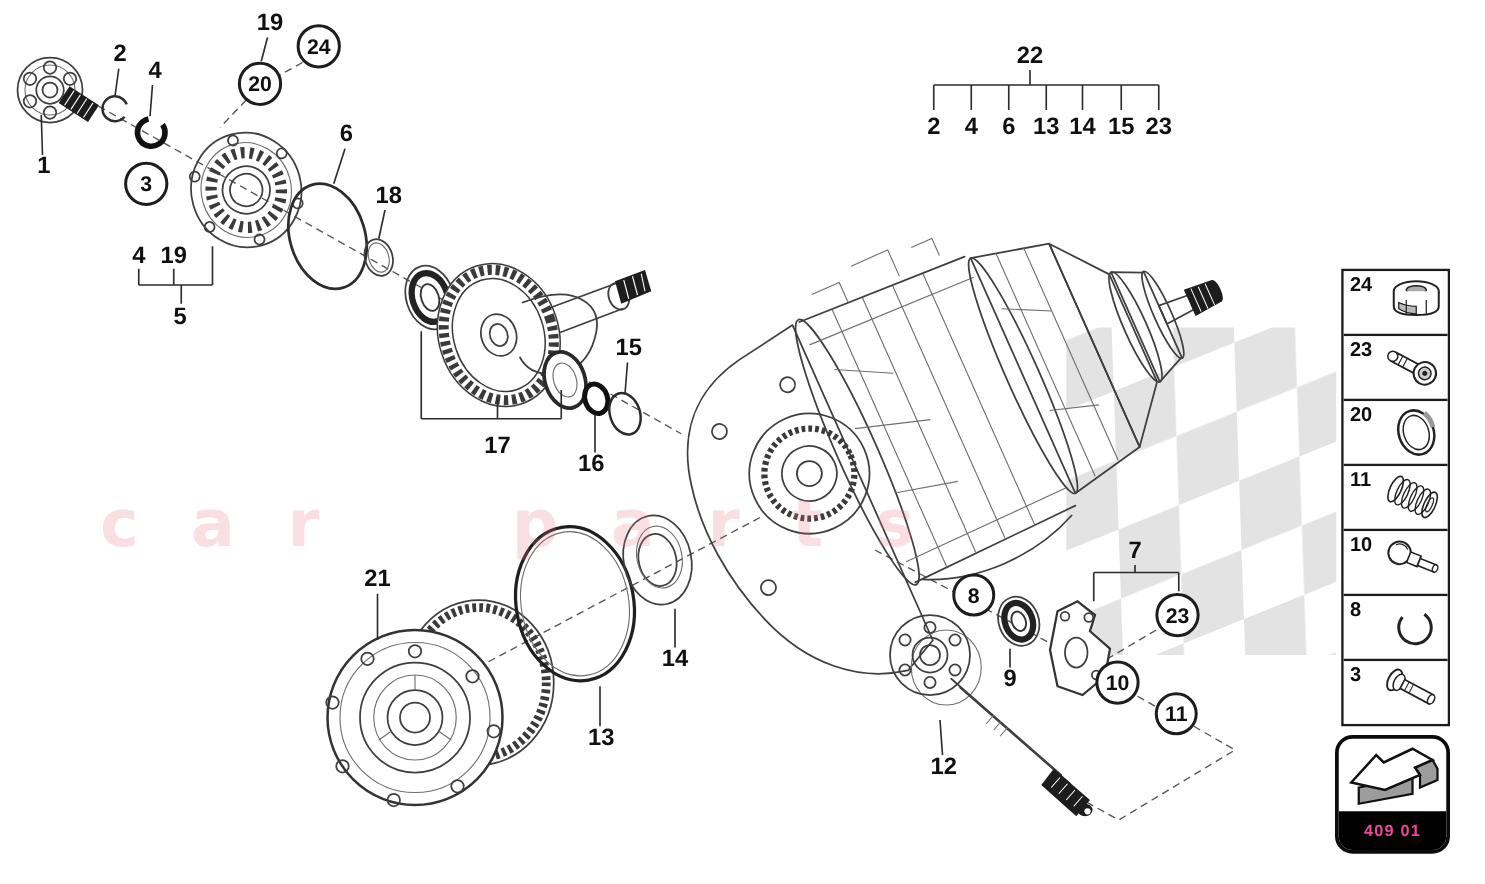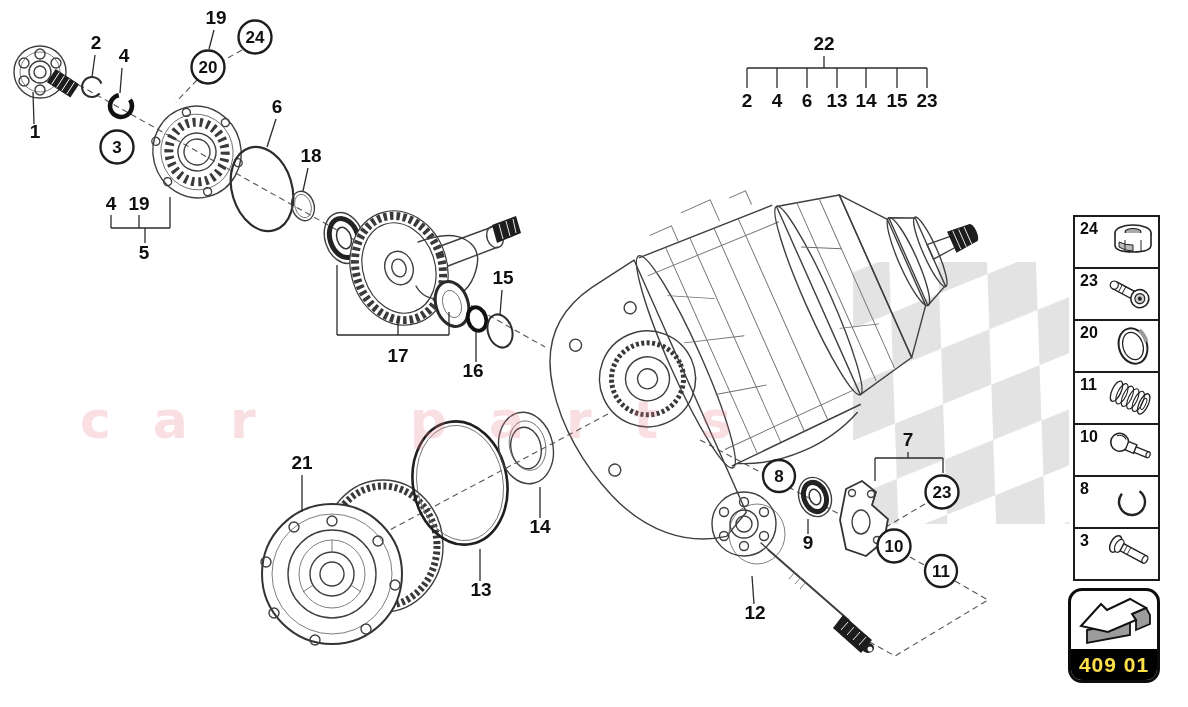--- a/index.html
+++ b/index.html
@@ -27,21 +27,21 @@
     border:2px solid #1c1c1c;}
   .lrow{position:relative;height:50px;border-bottom:2px solid #1c1c1c;background:#fff;}
   .lrow:last-child{border-bottom:none;}
   .lnum{position:absolute;left:5px;top:3px;font-weight:bold;font-size:16px;color:#0d0d0d;}
   .licon{position:absolute;right:1px;top:2px;}
   
   .code-box{position:absolute;left:1068px;top:588px;width:92px;height:95px;z-index:6;
     border:3px solid #0c0c0c;border-radius:14px;background:#fff;overflow:hidden;box-sizing:border-box;}
   .code-arrow{position:absolute;left:3px;top:2px;}
   .code-bar{position:absolute;left:0;bottom:0;width:100%;height:31px;background:#000;
-    color:#fde047;text-align:center;font-weight:bold;font-size:21px;line-height:31px;
+    color:#ec4899;text-align:center;font-weight:bold;font-size:13px;line-height:31px;
     font-family:"Liberation Sans",sans-serif;letter-spacing:1px;}
 </style>
 </head>
 <body>
 
 <div id="stage">
 
   <svg id="art" width="1188" height="707" viewBox="0 0 1188 707">
     <defs>
       <pattern id="chk" width="104" height="104" patternUnits="userSpaceOnUse" patternTransform="rotate(-22) skewX(-20)">

